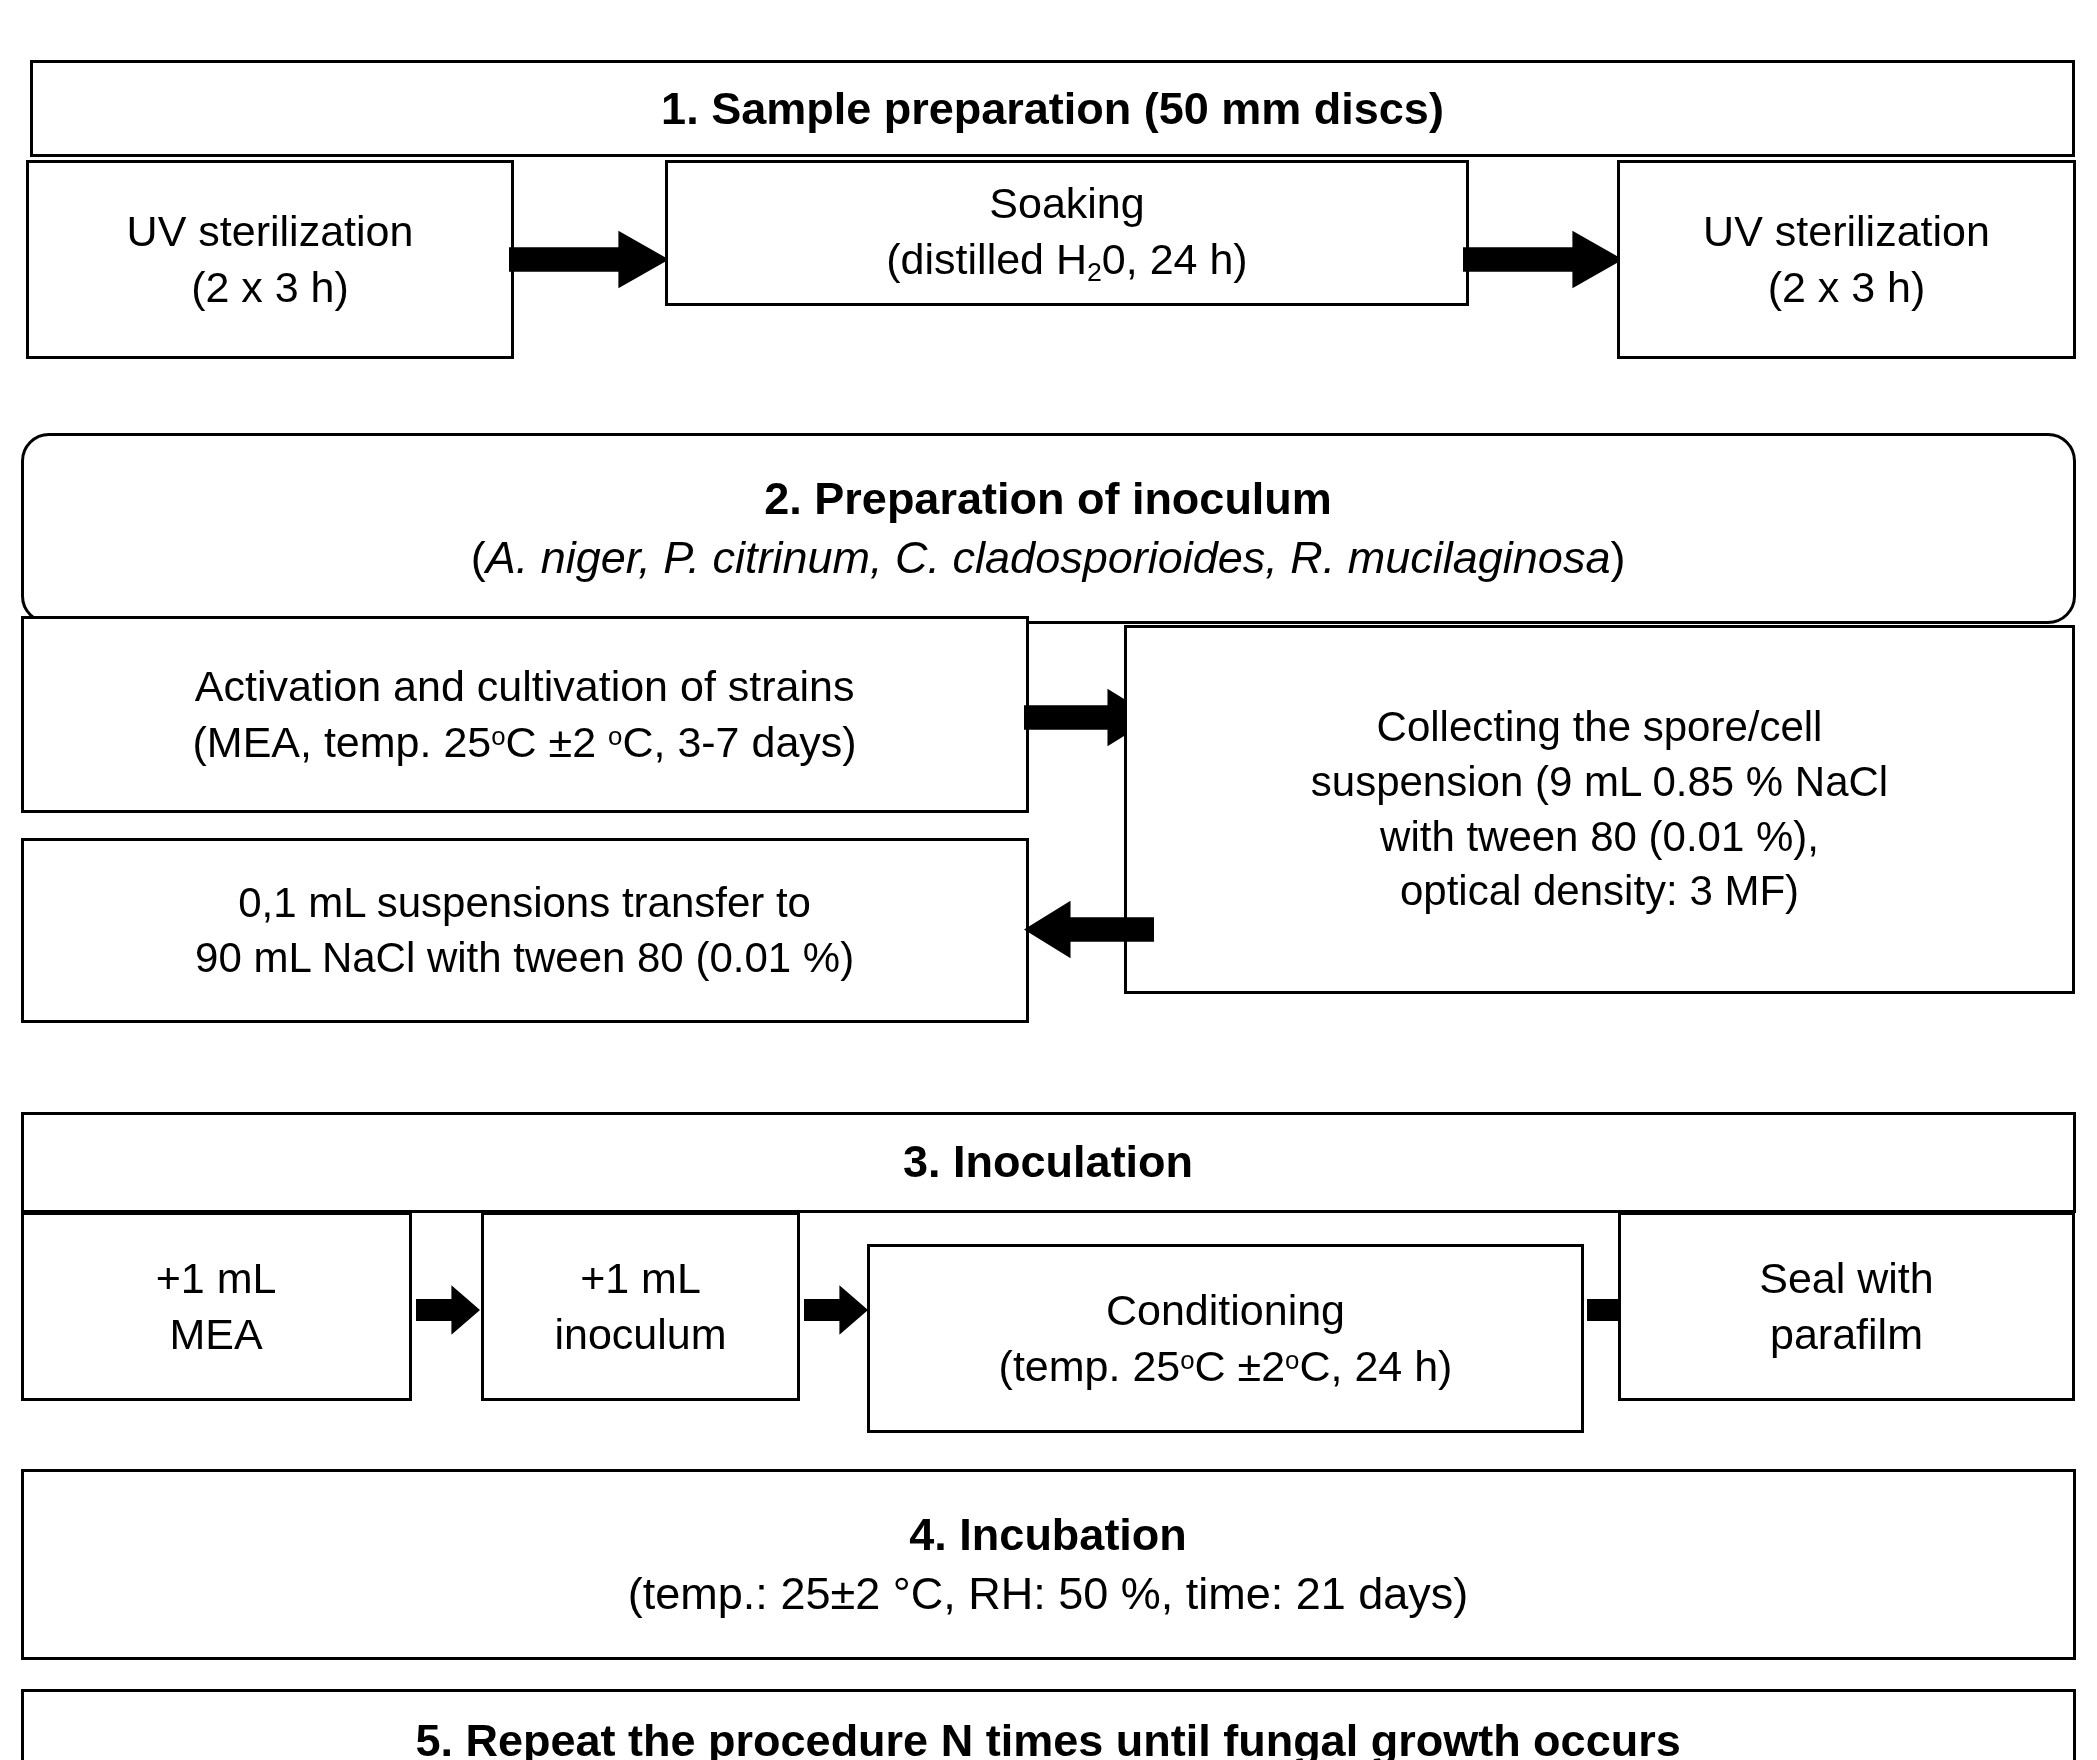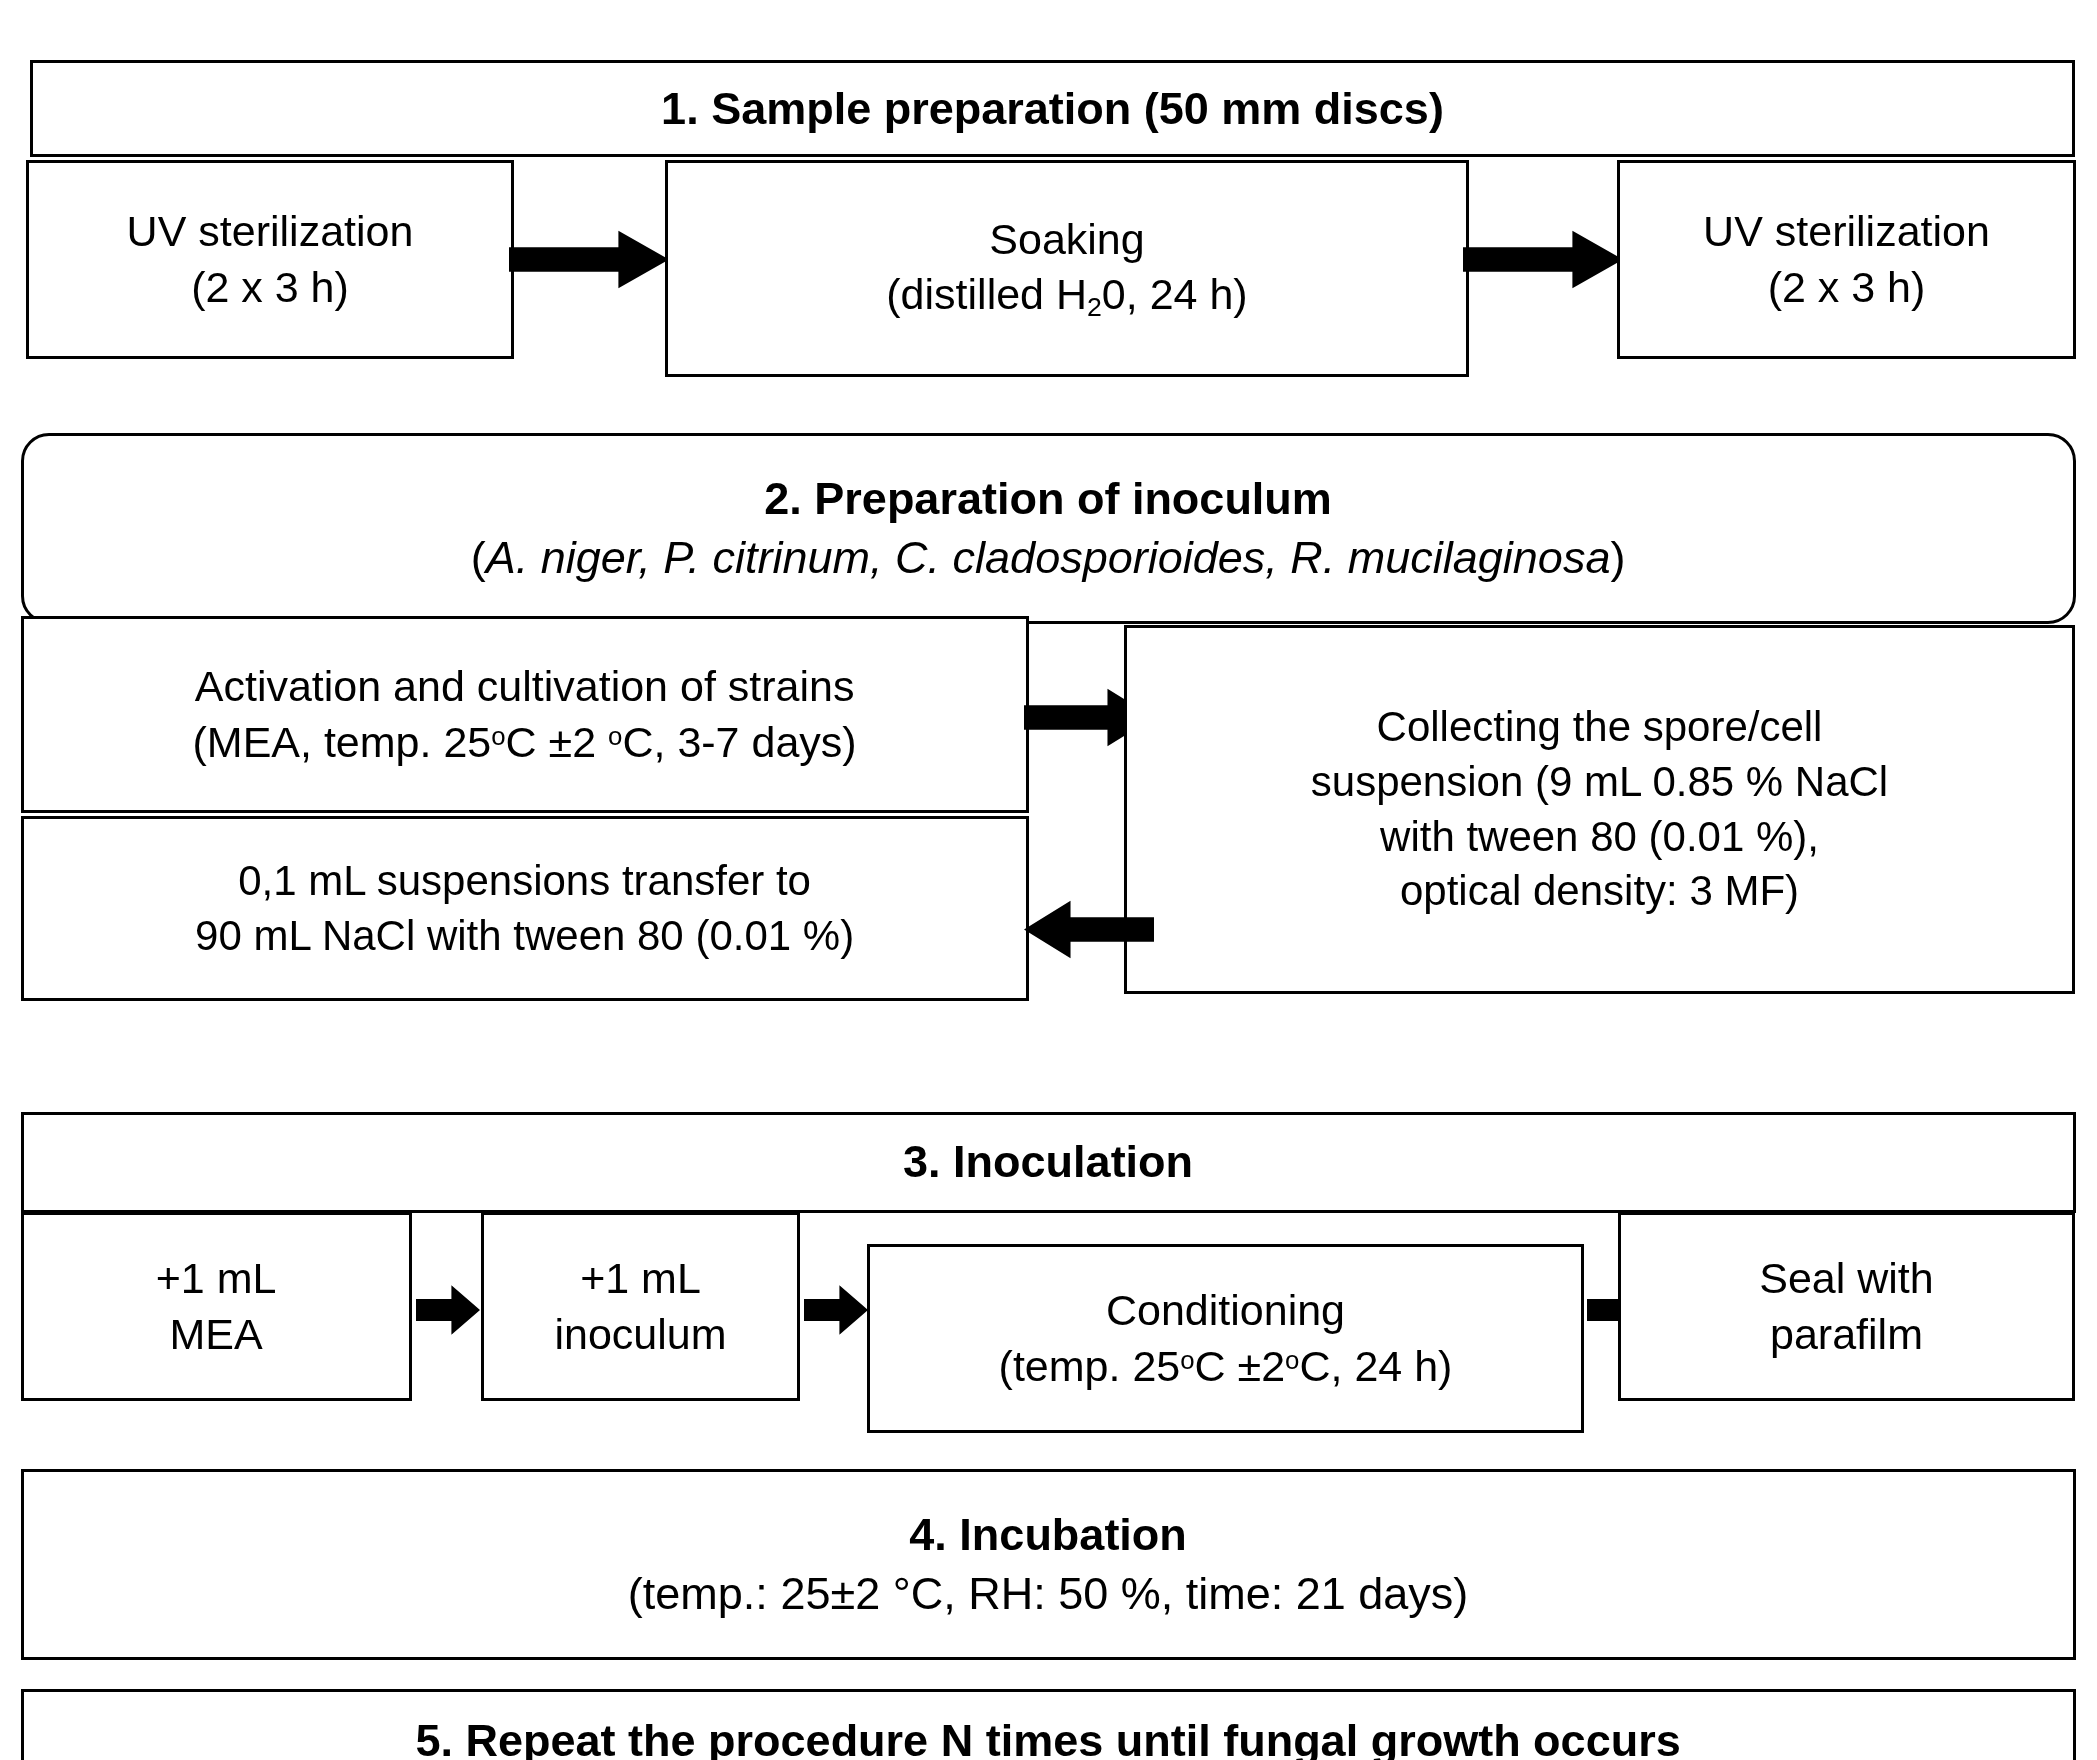--- a/index.html
+++ b/index.html
@@ -67,21 +67,21 @@
     <span class="line">UV sterilization</span>
     <span class="line">(2 x 3 h)</span>
   </div>
 
   <div class="arrow" style="left:509px; top:228px; width:160px; height:63px;">
     <svg viewBox="0 0 234 92" preserveAspectRatio="none">
       <polygon points="0,28 160,28 160,4 234,46 160,88 160,64 0,64" fill="#000000"></polygon>
     </svg>
   </div>
 
-  <div class="box" style="left:665px; top:160px; width:804px; height:217px;">
+  <div class="box" style="left:665px; top:160px; width:804px; height:146px;">
     <span class="line">Soaking</span>
     <span class="line"><span>(distilled H</span><sub>2</sub><span>0, 24 h)</span></span>
   </div>
 
   <div class="arrow" style="left:1463px; top:228px; width:160px; height:63px;">
     <svg viewBox="0 0 234 92" preserveAspectRatio="none">
       <polygon points="0,28 160,28 160,4 234,46 160,88 160,64 0,64" fill="#000000"></polygon>
     </svg>
   </div>
 
@@ -106,21 +106,21 @@
     </svg>
   </div>
 
   <div class="box" style="left:1124px; top:625px; width:951px; height:369px; font-size:42px;">
     <span class="line">Collecting the spore/cell</span>
     <span class="line">suspension (9 mL 0.85 % NaCl</span>
     <span class="line">with tween 80 (0.01 %),</span>
     <span class="line">optical density: 3 MF)</span>
   </div>
 
-  <div class="box" style="left:20.6px; top:816px; width:1008px; height:185px; font-size:42px;">
+  <div class="box" style="left:20.6px; top:838px; width:1008px; height:185px; font-size:42px;">
     <span class="line">0,1 mL suspensions transfer to</span>
     <span class="line">90 mL NaCl with tween 80 (0.01 %)</span>
   </div>
 
   <div class="arrow" style="left:1024px; top:898px; width:130px; height:63px;">
     <svg viewBox="0 0 190 92" preserveAspectRatio="none">
       <polygon points="190,28 68,28 68,4 0,46 68,88 68,64 190,64" fill="#000000"></polygon>
     </svg>
   </div>
 

